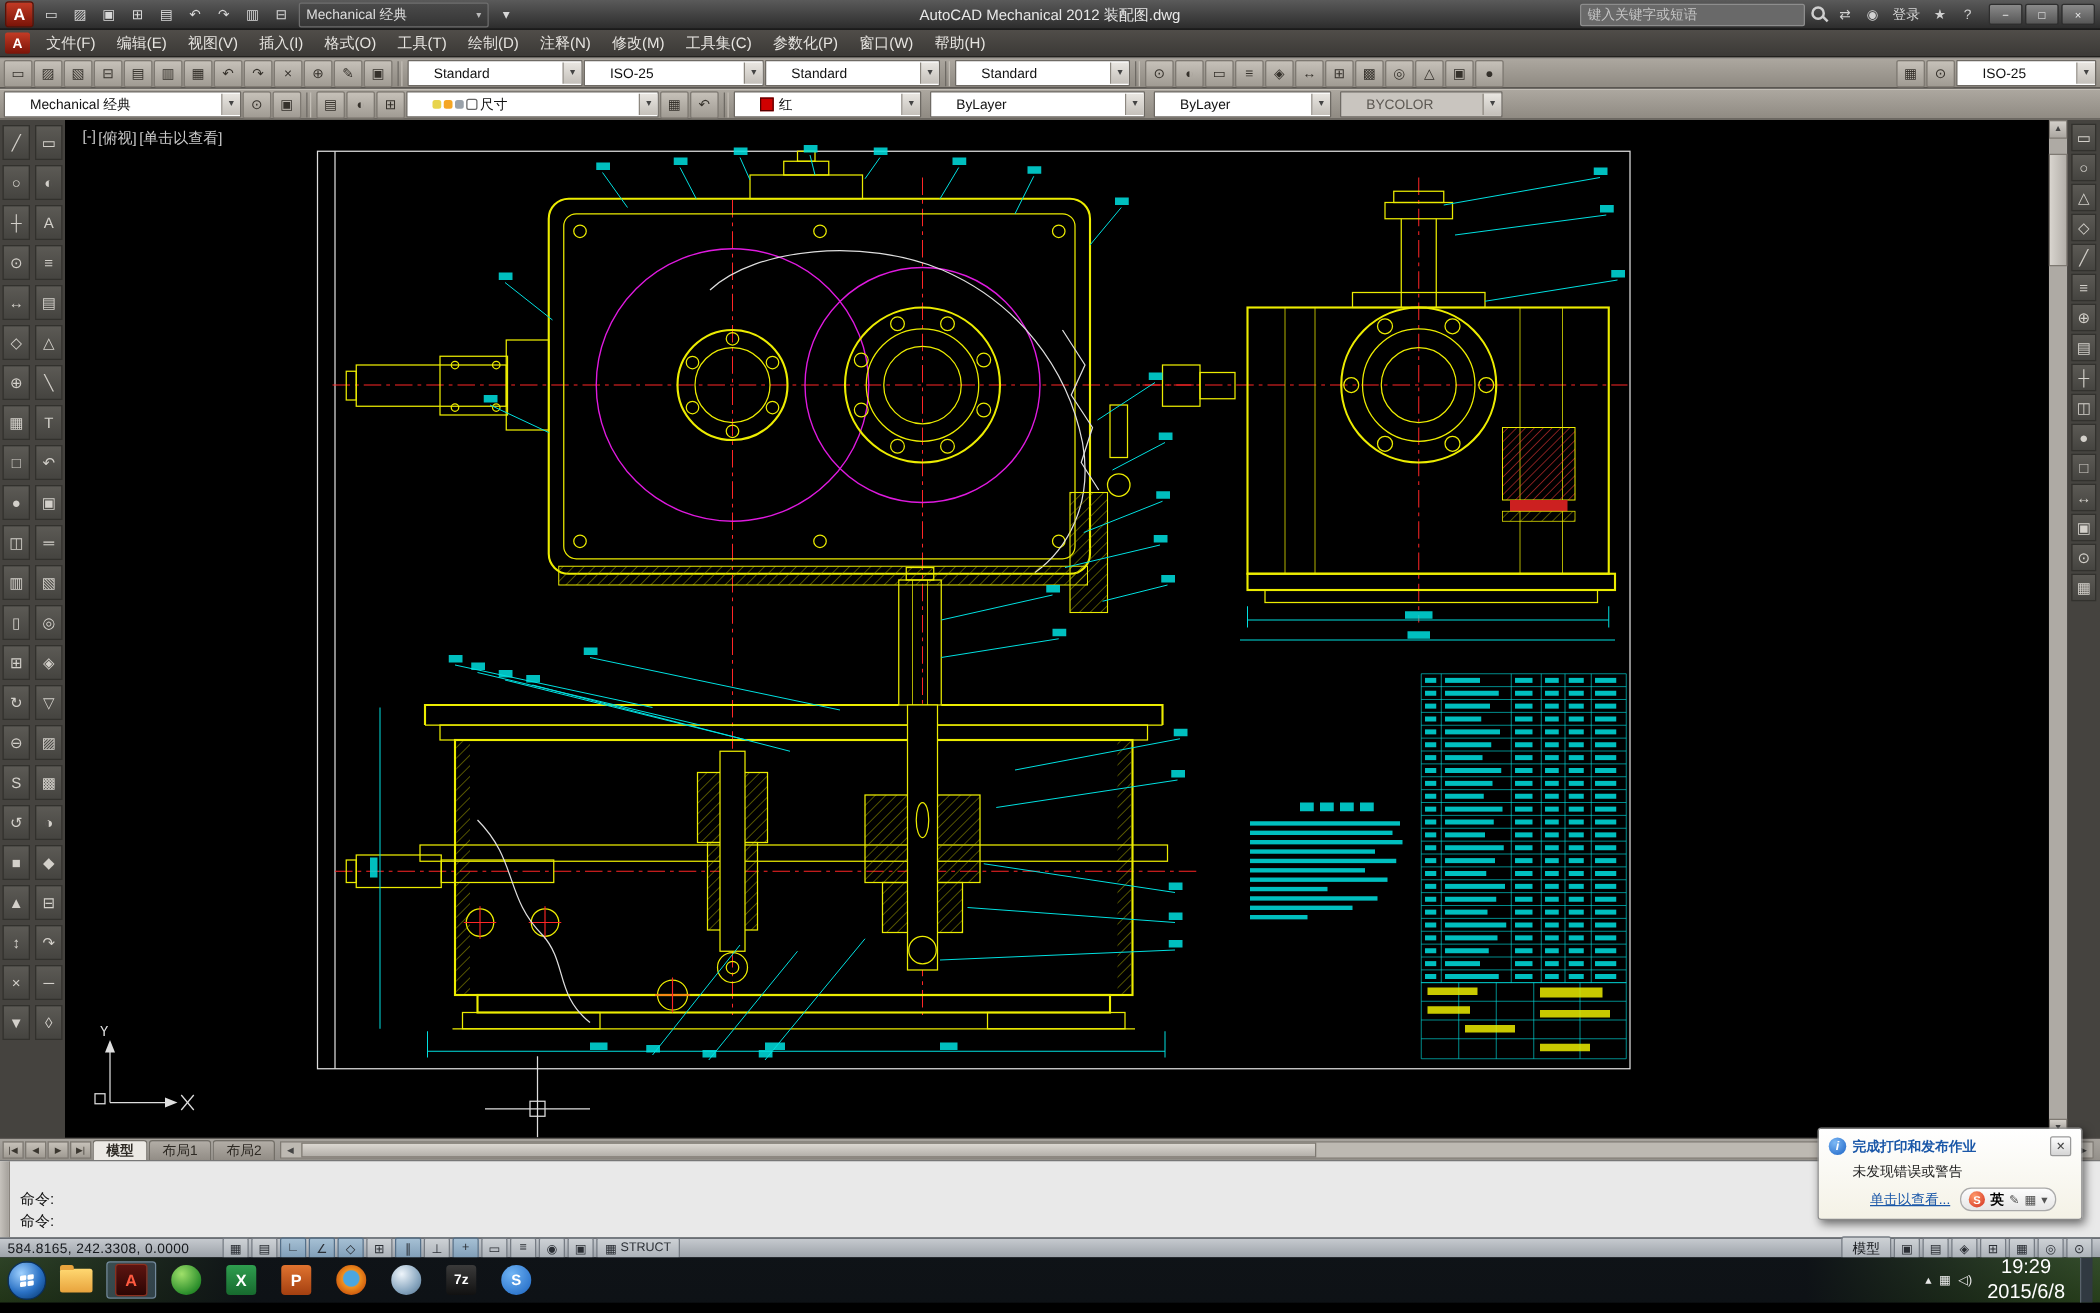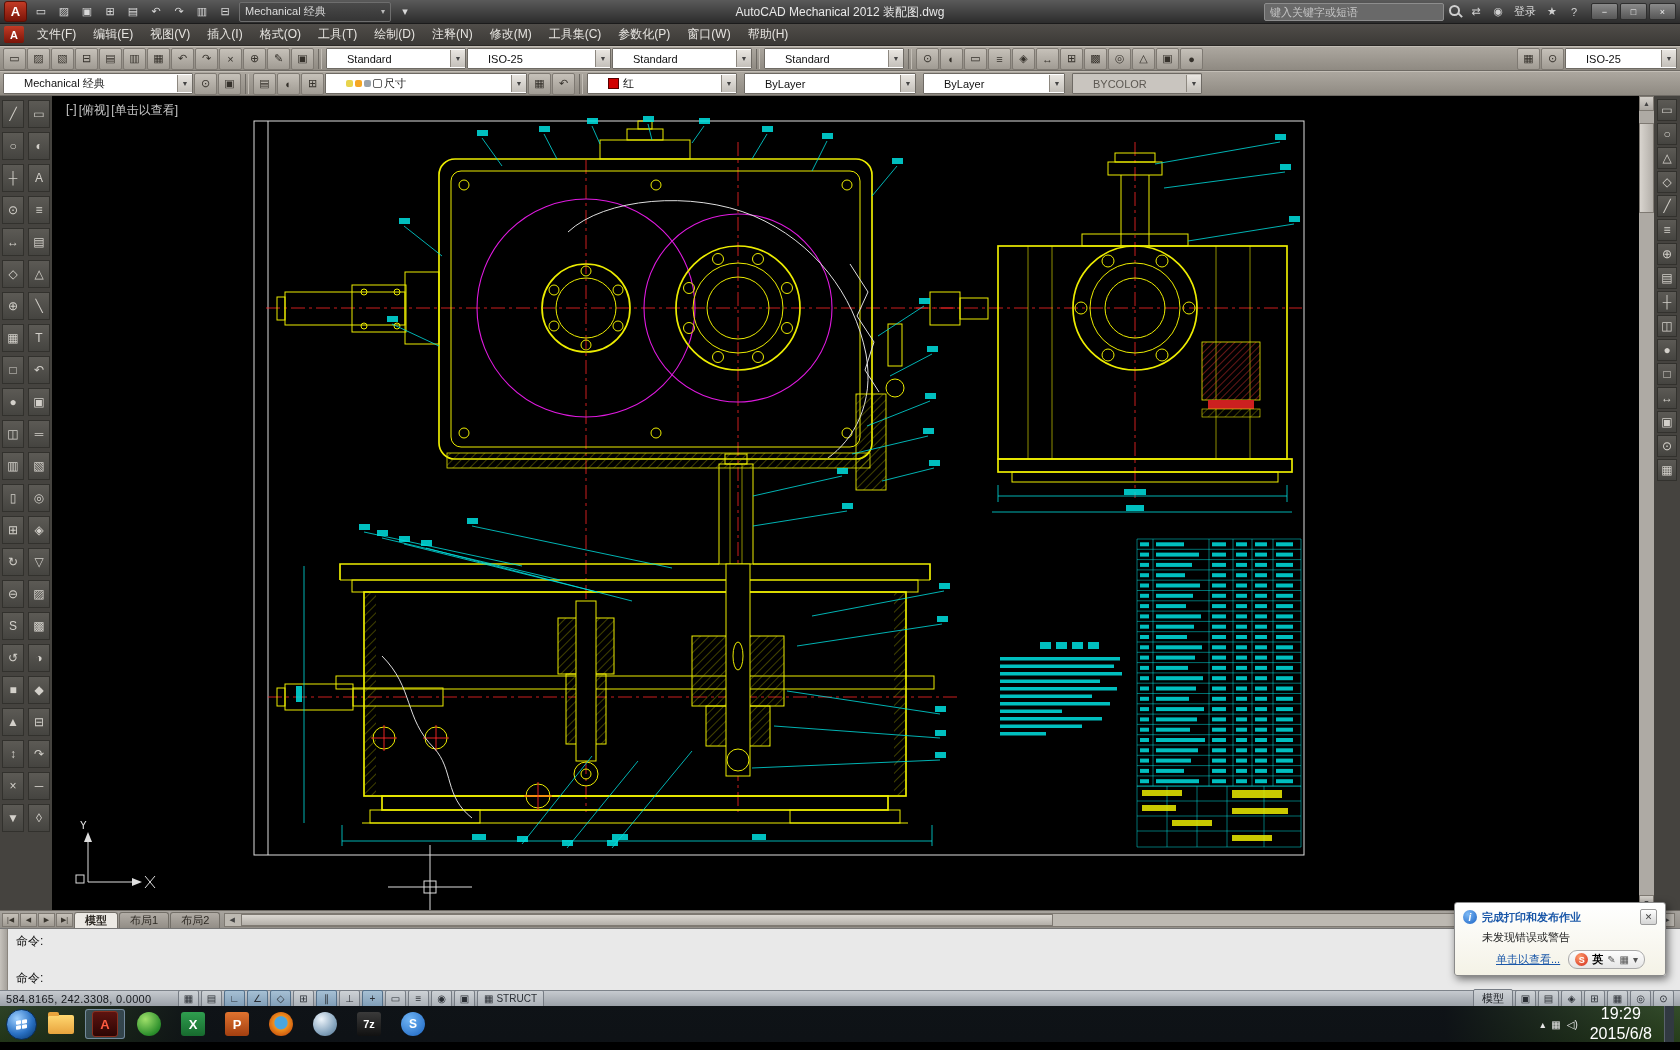--- a/index.html
+++ b/index.html
@@ -82,21 +82,21 @@
   .hscroll{flex:1;height:14px;background:#bdb9b2;border:1px solid #7e7972;margin:0 3px;position:relative;
     display:flex;align-items:center;box-sizing:border-box;}
   .hthumb{position:absolute;left:16px;top:0;bottom:0;width:56%;background:linear-gradient(#dcd8d2,#b3afa9);
     border:1px solid #7e7972;box-sizing:border-box;}
   .harrow{width:14px;height:12px;font-size:7px;color:#444;display:flex;align-items:center;justify-content:center;}
   .harrow.right{margin-left:auto;}
 
   
   .cmdwin{height:62px;background:#e9e9e9;border-top:1px solid #777;display:flex;box-sizing:border-box;}
   .cmdgrip{width:7px;background:linear-gradient(90deg,#c6c2bc,#a5a19b);border-right:1px solid #8a857e;}
-  .cmdlines{flex:1;display:flex;flex-direction:column;justify-content:space-between;padding:3px 8px;box-sizing:border-box;}
+  .cmdlines{flex:1;display:flex;flex-direction:column;justify-content:space-between;padding:21px 8px;box-sizing:border-box;}
   .cmdline{font-size:12px;color:#111;height:18px;line-height:18px;white-space:pre;}
 
   
   .statusbar{height:16px;background:linear-gradient(#c6cacf,#9ba1a8);display:flex;align-items:center;
     padding:0 6px;gap:2px;font-size:11px;color:#15181c;box-sizing:border-box;border-top:1px solid #7d838a;}
   .coords{min-width:170px;letter-spacing:.3px;}
   .stbtn{width:21px;height:18px;background:linear-gradient(#ced2d6,#a9afb6);border:1px solid #767c84;
     border-radius:2px;font-size:10px;color:#2b2f35;display:flex;align-items:center;justify-content:center;box-sizing:border-box;}
   .stbtn.on{background:linear-gradient(#a6c0d4,#7e9cb6);border-color:#54708a;}
   .struct{width:auto;padding:0 6px;gap:3px;font-size:10px;}

